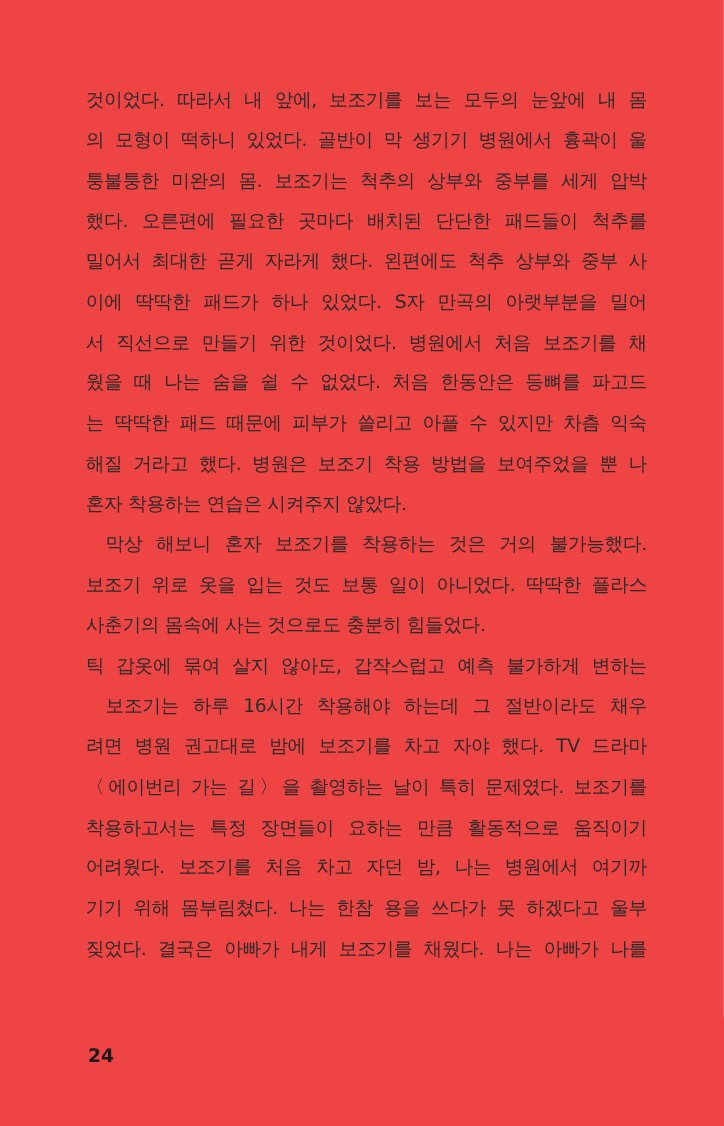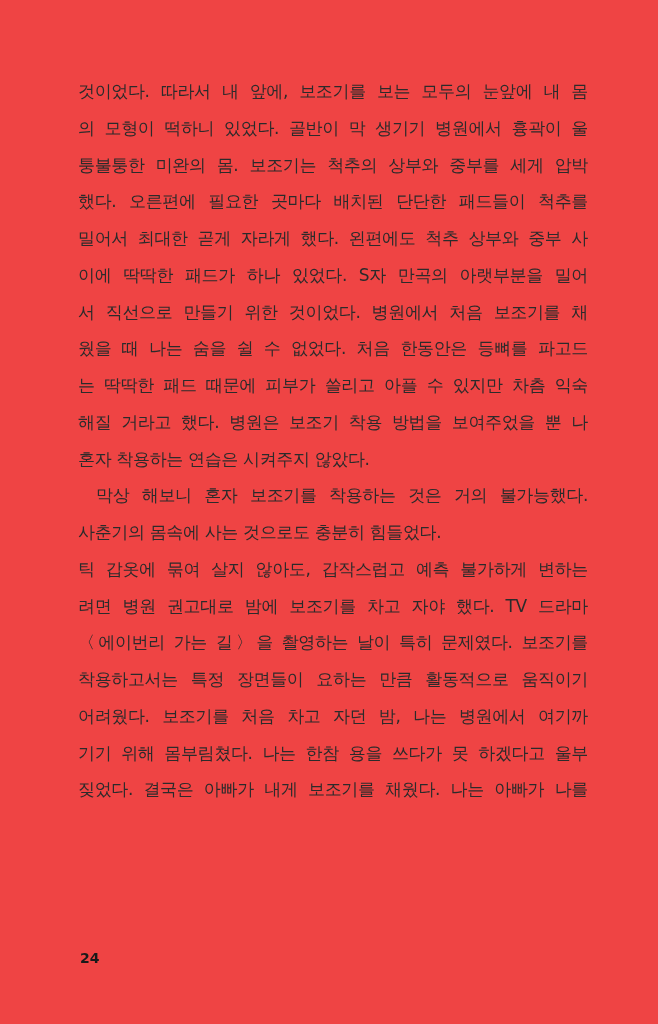--- a/index.html
+++ b/index.html
@@ -43,43 +43,45 @@
     }
     .line.indent {
       padding-left: 18px;
     }
     .page-number {
       position: absolute;
       left: 80px;
       top: 950px;
       font-family: "DejaVu Sans", sans-serif;
       font-weight: bold;
-      font-size: 14px;
+      font-size: 17px;
       color: #1a1a1a;
     }
   </style>
 </head>
 <body>
 
 <div class="page">
   <div class="body-text">
     <span class="line">것이었다. 따라서 내 앞에, 보조기를 보는 모두의 눈앞에 내 몸</span>
     <span class="line">의 모형이 떡하니 있었다. 골반이 막 생기기 병원에서 흉곽이 울</span>
     <span class="line">퉁불퉁한 미완의 몸. 보조기는 척추의 상부와 중부를 세게 압박</span>
     <span class="line">했다. 오른편에 필요한 곳마다 배치된 단단한 패드들이 척추를</span>
     <span class="line">밀어서 최대한 곧게 자라게 했다. 왼편에도 척추 상부와 중부 사</span>
     <span class="line">이에 딱딱한 패드가 하나 있었다. S자 만곡의 아랫부분을 밀어</span>
     <span class="line">서 직선으로 만들기 위한 것이었다. 병원에서 처음 보조기를 채</span>
     <span class="line">웠을 때 나는 숨을 쉴 수 없었다. 처음 한동안은 등뼈를 파고드</span>
     <span class="line">는 딱딱한 패드 때문에 피부가 쓸리고 아플 수 있지만 차츰 익숙</span>
     <span class="line">해질 거라고 했다. 병원은 보조기 착용 방법을 보여주었을 뿐 나</span>
     <span class="line last">혼자 착용하는 연습은 시켜주지 않았다.</span>
     <span class="line indent">막상 해보니 혼자 보조기를 착용하는 것은 거의 불가능했다.</span>
+    <span class="line">보조기 위로 옷을 입는 것도 보통 일이 아니었다. 딱딱한 플라스</span>
     <span class="line last">사춘기의 몸속에 사는 것으로도 충분히 힘들었다.</span>
     <span class="line">틱 갑옷에 묶여 살지 않아도, 갑작스럽고 예측 불가하게 변하는</span>
+    <span class="line indent">보조기는 하루 16시간 착용해야 하는데 그 절반이라도 채우</span>
     <span class="line">려면 병원 권고대로 밤에 보조기를 차고 자야 했다. TV 드라마</span>
     <span class="line">〈에이번리 가는 길〉을 촬영하는 날이 특히 문제였다. 보조기를</span>
     <span class="line">착용하고서는 특정 장면들이 요하는 만큼 활동적으로 움직이기</span>
     <span class="line">어려웠다. 보조기를 처음 차고 자던 밤, 나는 병원에서 여기까</span>
     <span class="line">기기 위해 몸부림쳤다. 나는 한참 용을 쓰다가 못 하겠다고 울부</span>
     <span class="line">짖었다. 결국은 아빠가 내게 보조기를 채웠다. 나는 아빠가 나를</span>
   </div>
 
   <div class="page-number">24</div>
 </div>

